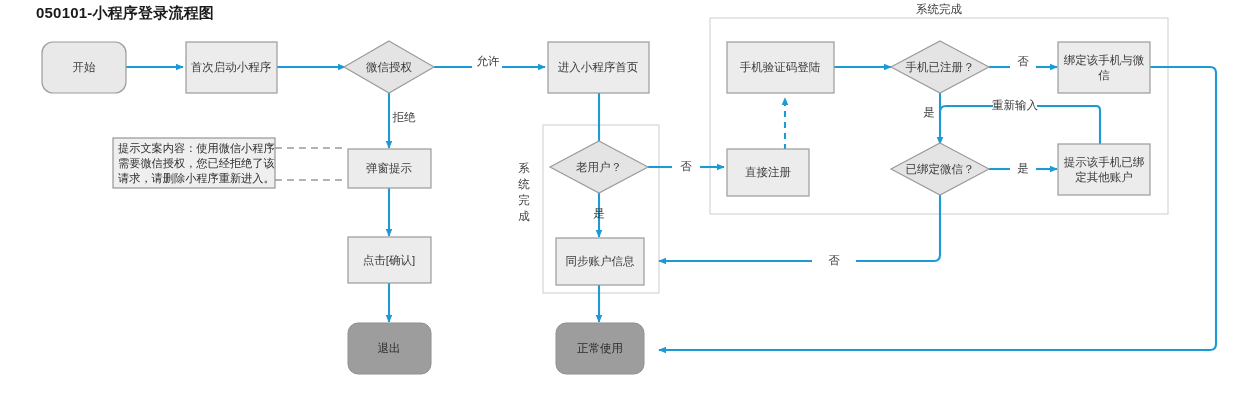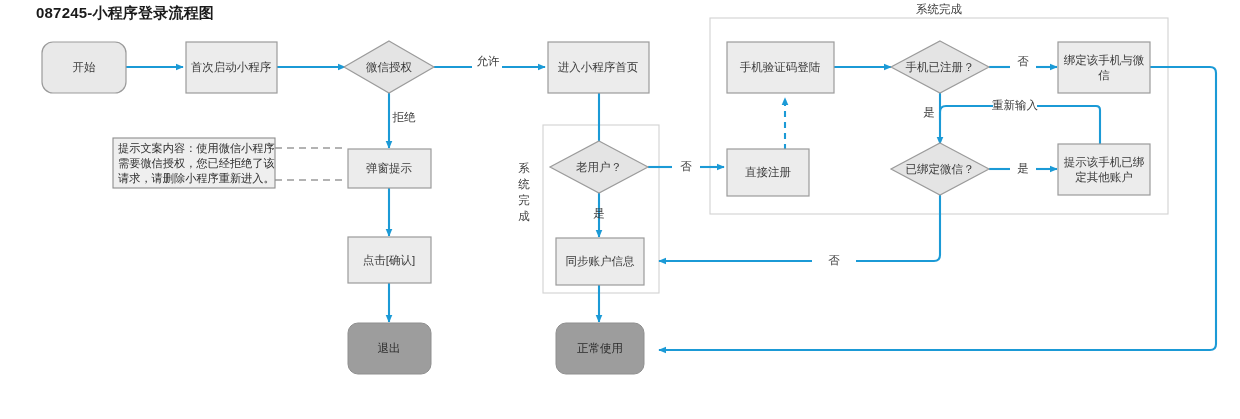--- a/index.html
+++ b/index.html
@@ -21,21 +21,21 @@
   .flow{fill:none;stroke:#1b9ad6;stroke-width:2.1;}
   .flowDash{fill:none;stroke:#1b9ad6;stroke-width:2.1;stroke-dasharray:6 5;}
   .noteDash{fill:none;stroke:#9a9a9a;stroke-width:1.6;stroke-dasharray:7 5;}
   .vlbl{font-family:"Liberation Sans","DejaVu Sans",sans-serif;font-size:11.5px;fill:#3b3b3b;text-anchor:middle;}
 </style>
 </head>
 <body>
 
 <div id="canvas">
 
-  <div id="title">087245-小程序登录流程图</div>
+  <div id="title">050101-小程序登录流程图</div>
 
   <svg viewBox="0 0 1240 419">
     <defs>
       <marker id="arrow" markerWidth="9" markerHeight="9" refX="7.2" refY="4" orient="auto" markerUnits="userSpaceOnUse">
         <path d="M0,0.6 L8,4 L0,7.4 z" fill="#1b9ad6"></path>
       </marker>
       <marker id="arrowD" markerWidth="9" markerHeight="9" refX="7.2" refY="4" orient="auto" markerUnits="userSpaceOnUse">
         <path d="M0,0.6 L8,4 L0,7.4 z" fill="#1b9ad6"></path>
       </marker>
     </defs>

